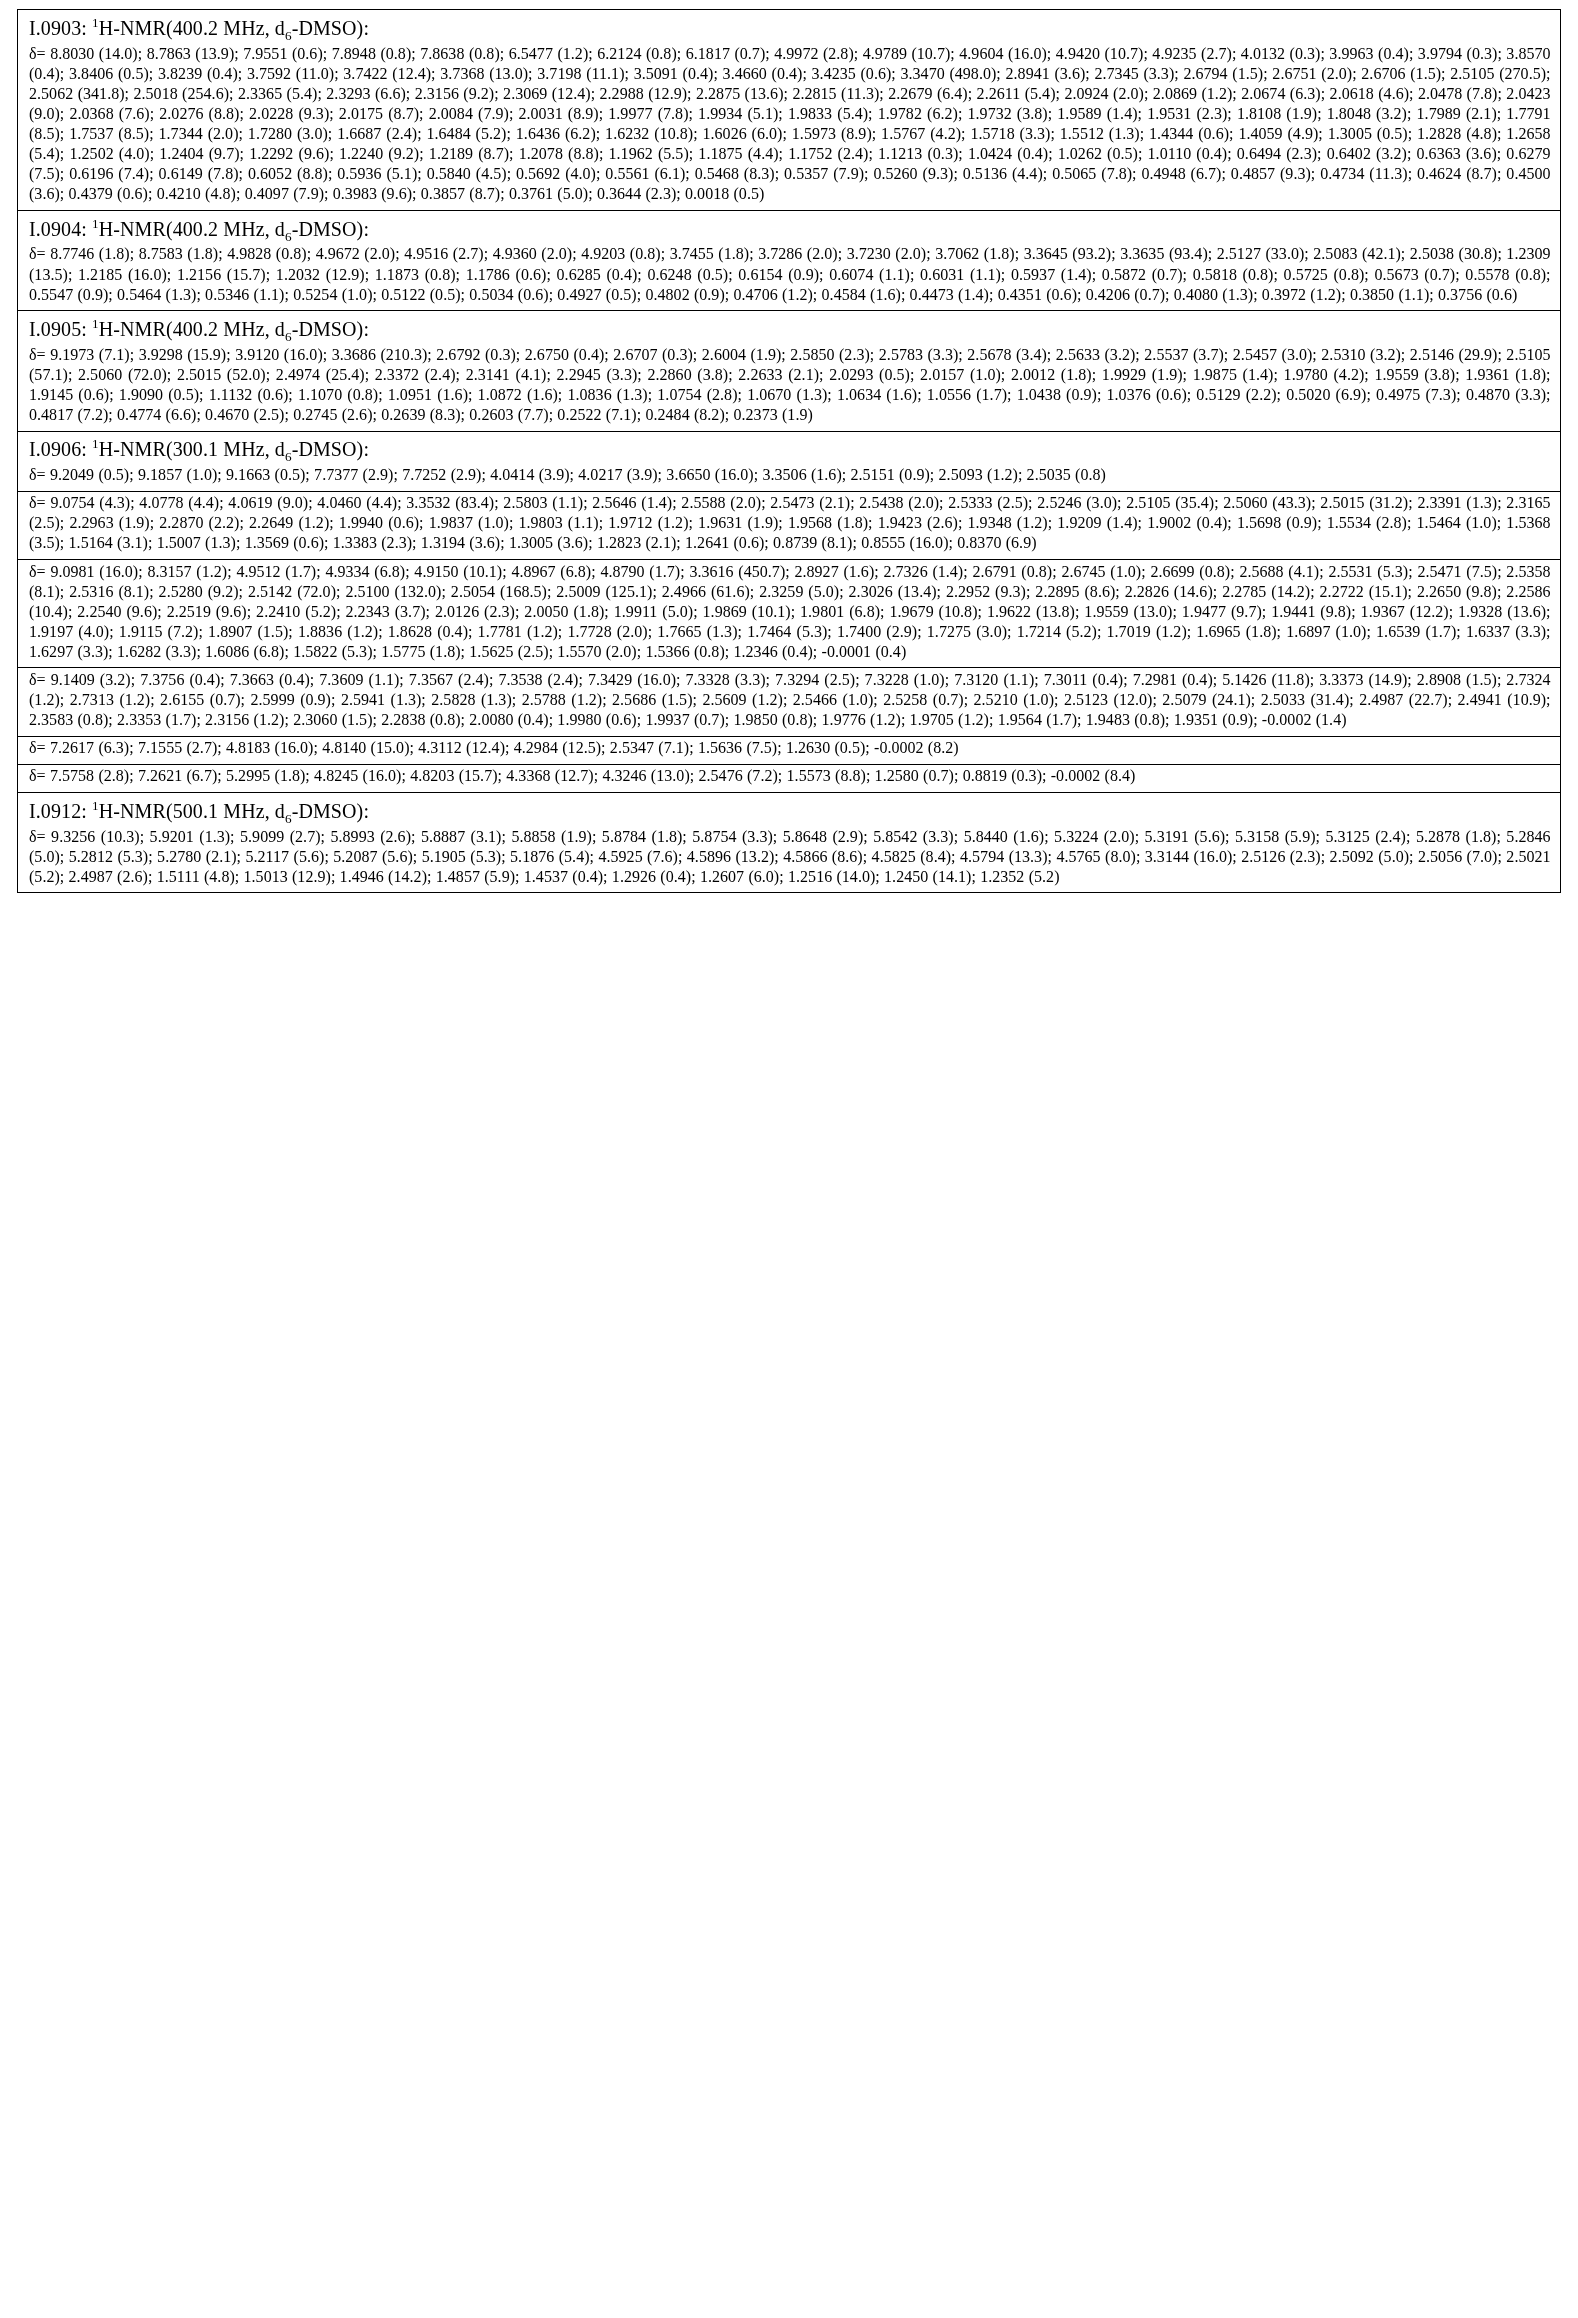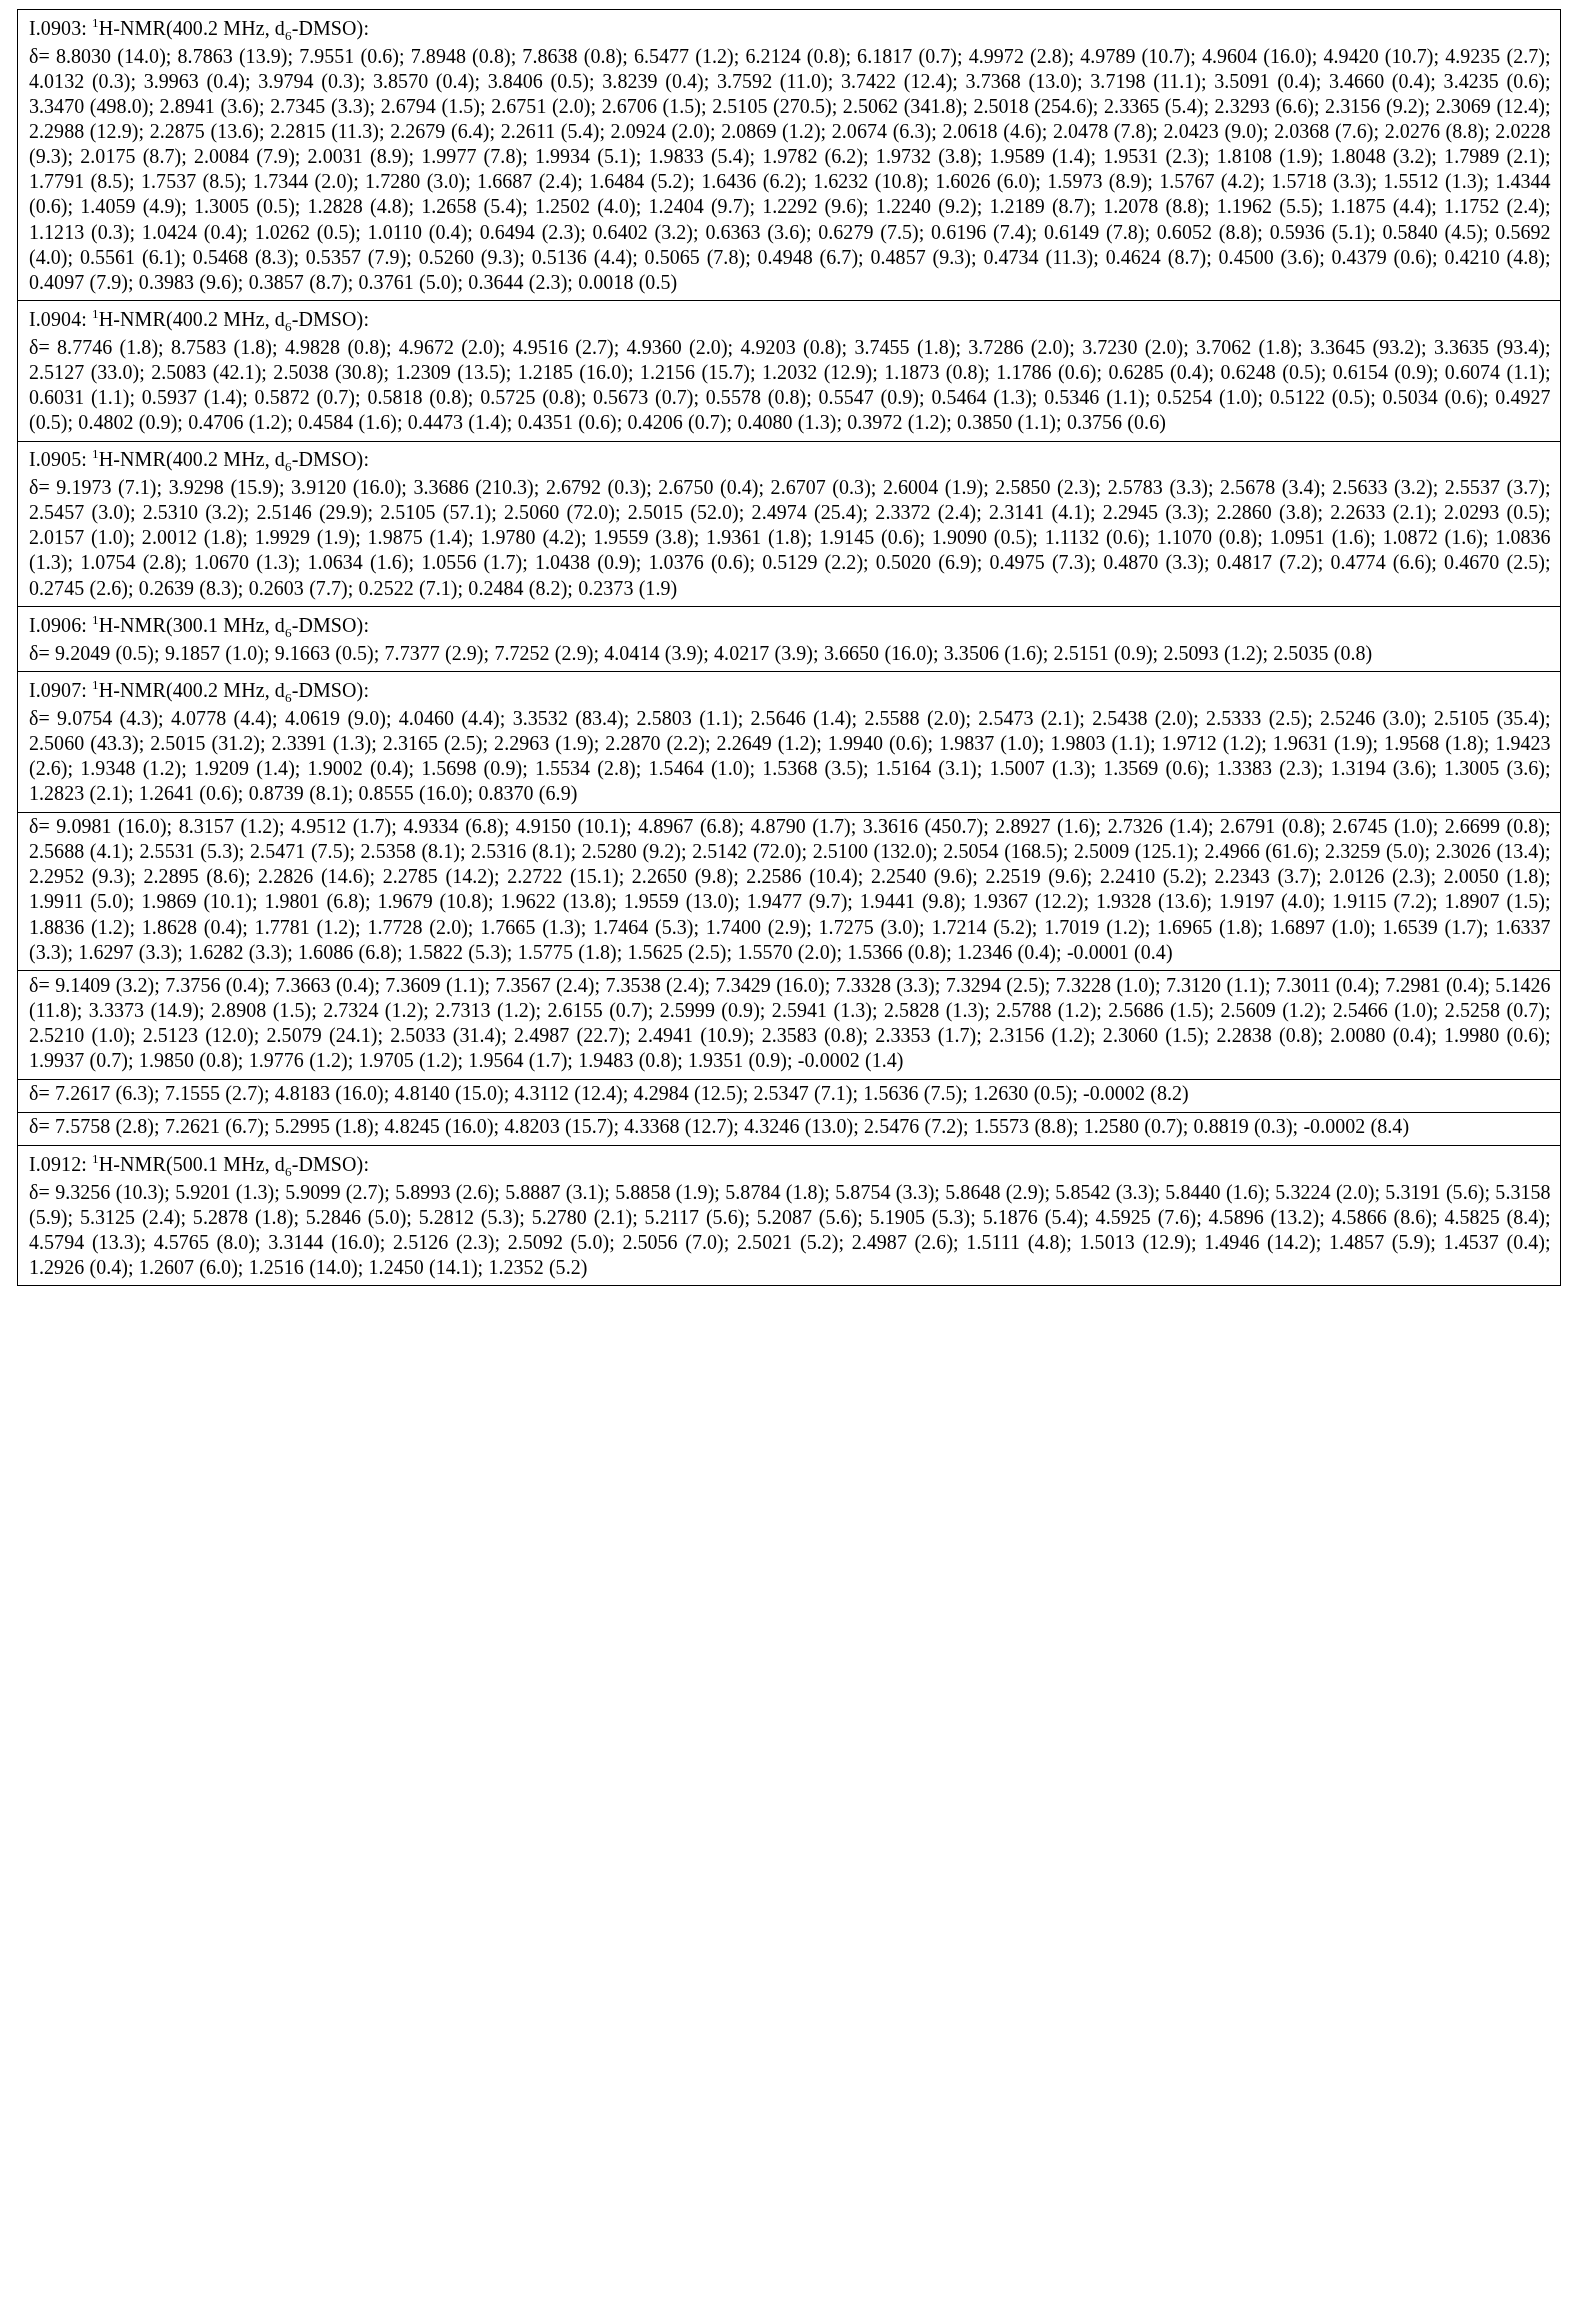--- a/index.html
+++ b/index.html
@@ -35,21 +35,21 @@
     border-bottom: none;
   }
   .entry .head {
     padding: 5.5px 9.4px 1.6px 11px;
     font-size: 20px;
     line-height: 1.24;
     letter-spacing: 0.1px;
   }
   .entry .body {
     padding: 1.6px 9.4px 5.5px 11px;
-    font-size: 20px;
+    font-size: 16px;
     line-height: 1.255;
     text-align: justify;
     text-justify: inter-word;
     letter-spacing: 0.04px;
     word-spacing: 0.2px;
   }
   sup {
     font-size: 0.66em;
     vertical-align: super;
     line-height: 0;
@@ -78,21 +78,20 @@
       </div>
       <div class="entry">
         <div class="head"><span>I.0905</span>: <sup>1</sup><span>H-NMR(400.2 MHz, d</span><sub>6</sub><span>-DMSO):</span></div>
         <div class="body"><span class="delta">δ=</span> <span>9.1973 (7.1); 3.9298 (15.9); 3.9120 (16.0); 3.3686 (210.3); 2.6792 (0.3); 2.6750 (0.4); 2.6707 (0.3); 2.6004 (1.9); 2.5850 (2.3); 2.5783 (3.3); 2.5678 (3.4); 2.5633 (3.2); 2.5537 (3.7); 2.5457 (3.0); 2.5310 (3.2); 2.5146 (29.9); 2.5105 (57.1); 2.5060 (72.0); 2.5015 (52.0); 2.4974 (25.4); 2.3372 (2.4); 2.3141 (4.1); 2.2945 (3.3); 2.2860 (3.8); 2.2633 (2.1); 2.0293 (0.5); 2.0157 (1.0); 2.0012 (1.8); 1.9929 (1.9); 1.9875 (1.4); 1.9780 (4.2); 1.9559 (3.8); 1.9361 (1.8); 1.9145 (0.6); 1.9090 (0.5); 1.1132 (0.6); 1.1070 (0.8); 1.0951 (1.6); 1.0872 (1.6); 1.0836 (1.3); 1.0754 (2.8); 1.0670 (1.3); 1.0634 (1.6); 1.0556 (1.7); 1.0438 (0.9); 1.0376 (0.6); 0.5129 (2.2); 0.5020 (6.9); 0.4975 (7.3); 0.4870 (3.3); 0.4817 (7.2); 0.4774 (6.6); 0.4670 (2.5); 0.2745 (2.6); 0.2639 (8.3); 0.2603 (7.7); 0.2522 (7.1); 0.2484 (8.2); 0.2373 (1.9)</span></div>
       </div>
       <div class="entry">
         <div class="head"><span>I.0906</span>: <sup>1</sup><span>H-NMR(300.1 MHz, d</span><sub>6</sub><span>-DMSO):</span></div>
         <div class="body"><span class="delta">δ=</span> <span>9.2049 (0.5); 9.1857 (1.0); 9.1663 (0.5); 7.7377 (2.9); 7.7252 (2.9); 4.0414 (3.9); 4.0217 (3.9); 3.6650 (16.0); 3.3506 (1.6); 2.5151 (0.9); 2.5093 (1.2); 2.5035 (0.8)</span></div>
       </div>
       <div class="entry">
-        <div class="head"><span>I.0907</span>: <sup>1</sup><span>H-NMR(400.2 MHz, d</span><sub>6</sub><span>-DMSO):</span></div>
         <div class="body"><span class="delta">δ=</span> <span>9.0754 (4.3); 4.0778 (4.4); 4.0619 (9.0); 4.0460 (4.4); 3.3532 (83.4); 2.5803 (1.1); 2.5646 (1.4); 2.5588 (2.0); 2.5473 (2.1); 2.5438 (2.0); 2.5333 (2.5); 2.5246 (3.0); 2.5105 (35.4); 2.5060 (43.3); 2.5015 (31.2); 2.3391 (1.3); 2.3165 (2.5); 2.2963 (1.9); 2.2870 (2.2); 2.2649 (1.2); 1.9940 (0.6); 1.9837 (1.0); 1.9803 (1.1); 1.9712 (1.2); 1.9631 (1.9); 1.9568 (1.8); 1.9423 (2.6); 1.9348 (1.2); 1.9209 (1.4); 1.9002 (0.4); 1.5698 (0.9); 1.5534 (2.8); 1.5464 (1.0); 1.5368 (3.5); 1.5164 (3.1); 1.5007 (1.3); 1.3569 (0.6); 1.3383 (2.3); 1.3194 (3.6); 1.3005 (3.6); 1.2823 (2.1); 1.2641 (0.6); 0.8739 (8.1); 0.8555 (16.0); 0.8370 (6.9)</span></div>
       </div>
       <div class="entry">
         <div class="body"><span class="delta">δ=</span> <span>9.0981 (16.0); 8.3157 (1.2); 4.9512 (1.7); 4.9334 (6.8); 4.9150 (10.1); 4.8967 (6.8); 4.8790 (1.7); 3.3616 (450.7); 2.8927 (1.6); 2.7326 (1.4); 2.6791 (0.8); 2.6745 (1.0); 2.6699 (0.8); 2.5688 (4.1); 2.5531 (5.3); 2.5471 (7.5); 2.5358 (8.1); 2.5316 (8.1); 2.5280 (9.2); 2.5142 (72.0); 2.5100 (132.0); 2.5054 (168.5); 2.5009 (125.1); 2.4966 (61.6); 2.3259 (5.0); 2.3026 (13.4); 2.2952 (9.3); 2.2895 (8.6); 2.2826 (14.6); 2.2785 (14.2); 2.2722 (15.1); 2.2650 (9.8); 2.2586 (10.4); 2.2540 (9.6); 2.2519 (9.6); 2.2410 (5.2); 2.2343 (3.7); 2.0126 (2.3); 2.0050 (1.8); 1.9911 (5.0); 1.9869 (10.1); 1.9801 (6.8); 1.9679 (10.8); 1.9622 (13.8); 1.9559 (13.0); 1.9477 (9.7); 1.9441 (9.8); 1.9367 (12.2); 1.9328 (13.6); 1.9197 (4.0); 1.9115 (7.2); 1.8907 (1.5); 1.8836 (1.2); 1.8628 (0.4); 1.7781 (1.2); 1.7728 (2.0); 1.7665 (1.3); 1.7464 (5.3); 1.7400 (2.9); 1.7275 (3.0); 1.7214 (5.2); 1.7019 (1.2); 1.6965 (1.8); 1.6897 (1.0); 1.6539 (1.7); 1.6337 (3.3); 1.6297 (3.3); 1.6282 (3.3); 1.6086 (6.8); 1.5822 (5.3); 1.5775 (1.8); 1.5625 (2.5); 1.5570 (2.0); 1.5366 (0.8); 1.2346 (0.4); -0.0001 (0.4)</span></div>
       </div>
       <div class="entry">
         <div class="body"><span class="delta">δ=</span> <span>9.1409 (3.2); 7.3756 (0.4); 7.3663 (0.4); 7.3609 (1.1); 7.3567 (2.4); 7.3538 (2.4); 7.3429 (16.0); 7.3328 (3.3); 7.3294 (2.5); 7.3228 (1.0); 7.3120 (1.1); 7.3011 (0.4); 7.2981 (0.4); 5.1426 (11.8); 3.3373 (14.9); 2.8908 (1.5); 2.7324 (1.2); 2.7313 (1.2); 2.6155 (0.7); 2.5999 (0.9); 2.5941 (1.3); 2.5828 (1.3); 2.5788 (1.2); 2.5686 (1.5); 2.5609 (1.2); 2.5466 (1.0); 2.5258 (0.7); 2.5210 (1.0); 2.5123 (12.0); 2.5079 (24.1); 2.5033 (31.4); 2.4987 (22.7); 2.4941 (10.9); 2.3583 (0.8); 2.3353 (1.7); 2.3156 (1.2); 2.3060 (1.5); 2.2838 (0.8); 2.0080 (0.4); 1.9980 (0.6); 1.9937 (0.7); 1.9850 (0.8); 1.9776 (1.2); 1.9705 (1.2); 1.9564 (1.7); 1.9483 (0.8); 1.9351 (0.9); -0.0002 (1.4)</span></div>
       </div>
       <div class="entry">
         <div class="body"><span class="delta">δ=</span> <span>7.2617 (6.3); 7.1555 (2.7); 4.8183 (16.0); 4.8140 (15.0); 4.3112 (12.4); 4.2984 (12.5); 2.5347 (7.1); 1.5636 (7.5); 1.2630 (0.5); -0.0002 (8.2)</span></div>

